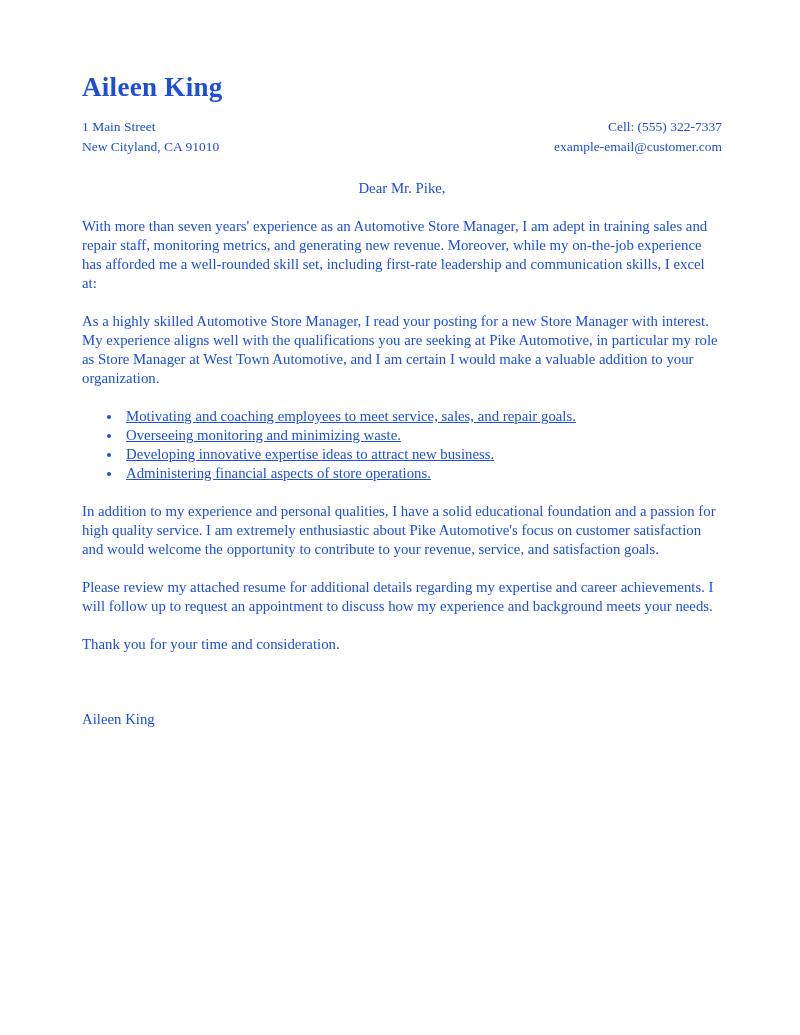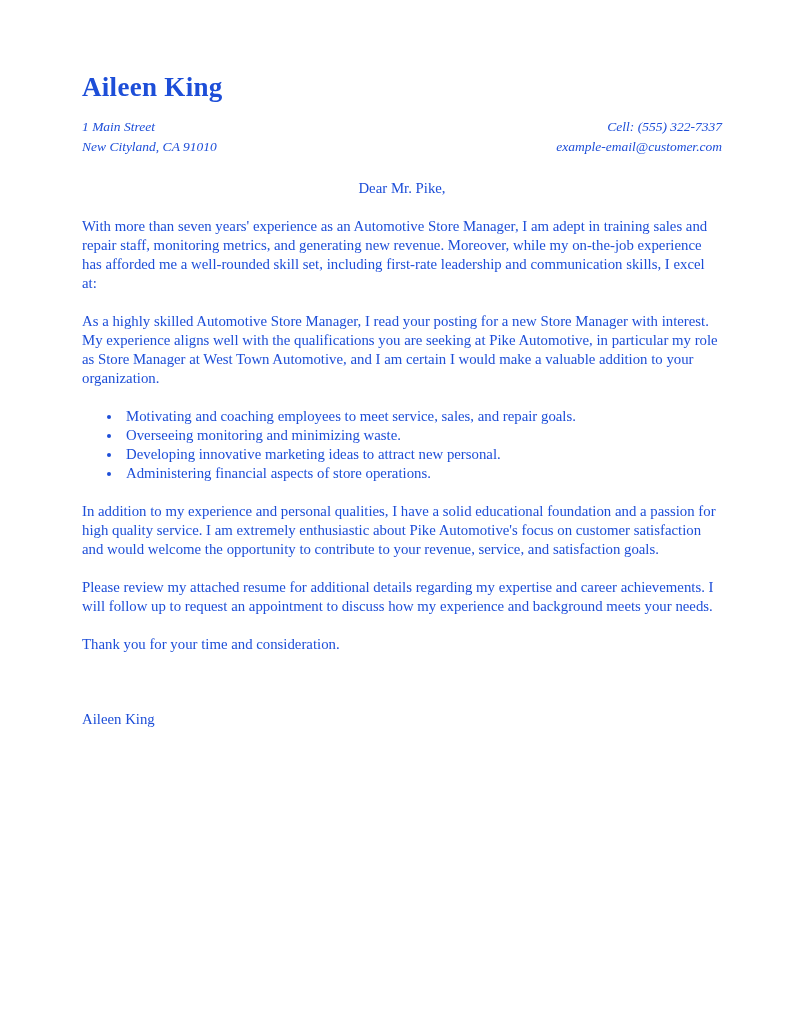--- a/index.html
+++ b/index.html
@@ -25,41 +25,41 @@
     margin: 0 0 14px 0;
     letter-spacing: 0.3px;
   }
   .contact-block {
     display: flex;
     justify-content: space-between;
     align-items: flex-start;
     margin: 0 0 22px 0;
     font-size: 13.5px;
     line-height: 20px;
-    font-style: italic;
   }
   .contact-right {
     text-align: right;
   }
   .para {
     margin: 19px 0;
   }
   .salutation {
     margin: 19px 0;
     text-align: center;
   }
   ul.skills-list {
     margin: 18px 0;
     padding: 0 0 0 40px;
     list-style: disc outside;
   }
   ul.skills-list li {
     margin: 0 0 0.5px 0;
     padding-left: 4px;
     line-height: 18.5px;
+    text-decoration: underline;
   }
   .closing {
     margin: 30px 0 0 0;
   }
   .signature {
     margin: 56px 0 0 0;
   }
 </style>
 </head>
 <body>
@@ -81,21 +81,21 @@
 
   <p class="salutation">Dear Mr. Pike,</p>
 
   <p class="para">With more than seven years' experience as an Automotive Store Manager, I am adept in training sales and repair staff, monitoring metrics, and generating new revenue. Moreover, while my on-the-job experience has afforded me a well-rounded skill set, including first-rate leadership and communication skills, I excel at:</p>
 
   <p class="para">As a highly skilled Automotive Store Manager, I read your posting for a new Store Manager with interest. My experience aligns well with the qualifications you are seeking at Pike Automotive, in particular my role as Store Manager at West Town Automotive, and I am certain I would make a valuable addition to your organization.</p>
 
   <ul class="skills-list">
     <li>Motivating and coaching employees to meet service, sales, and repair goals.</li>
     <li>Overseeing monitoring and minimizing waste.</li>
-    <li>Developing innovative marketing ideas to attract new personal.</li>
+    <li>Developing innovative expertise ideas to attract new business.</li>
     <li>Administering financial aspects of store operations.</li>
   </ul>
 
   <p class="para">In addition to my experience and personal qualities, I have a solid educational foundation and a passion for high quality service. I am extremely enthusiastic about Pike Automotive's focus on customer satisfaction and would welcome the opportunity to contribute to your revenue, service, and satisfaction goals.</p>
 
   <p class="para">Please review my attached resume for additional details regarding my expertise and career achievements. I will follow up to request an appointment to discuss how my experience and background meets your needs.</p>
 
   <p class="para">Thank you for your time and consideration.</p>
 
 

